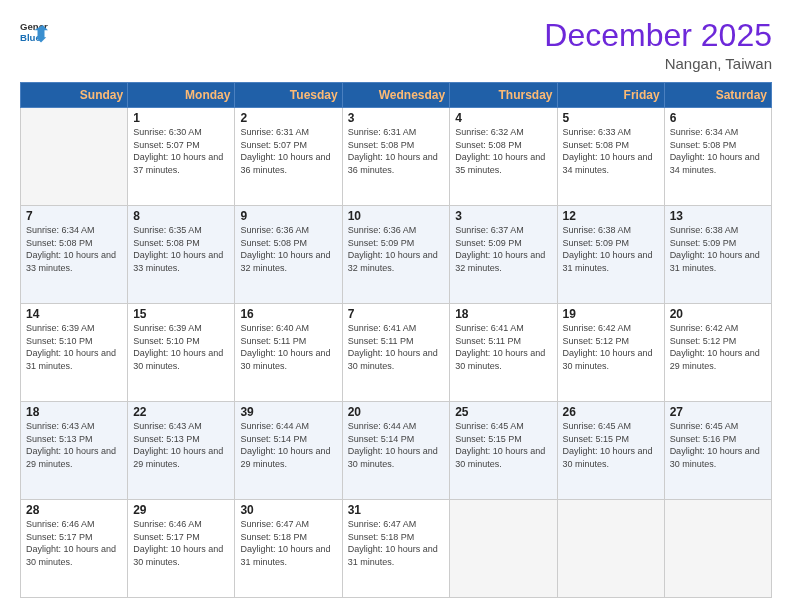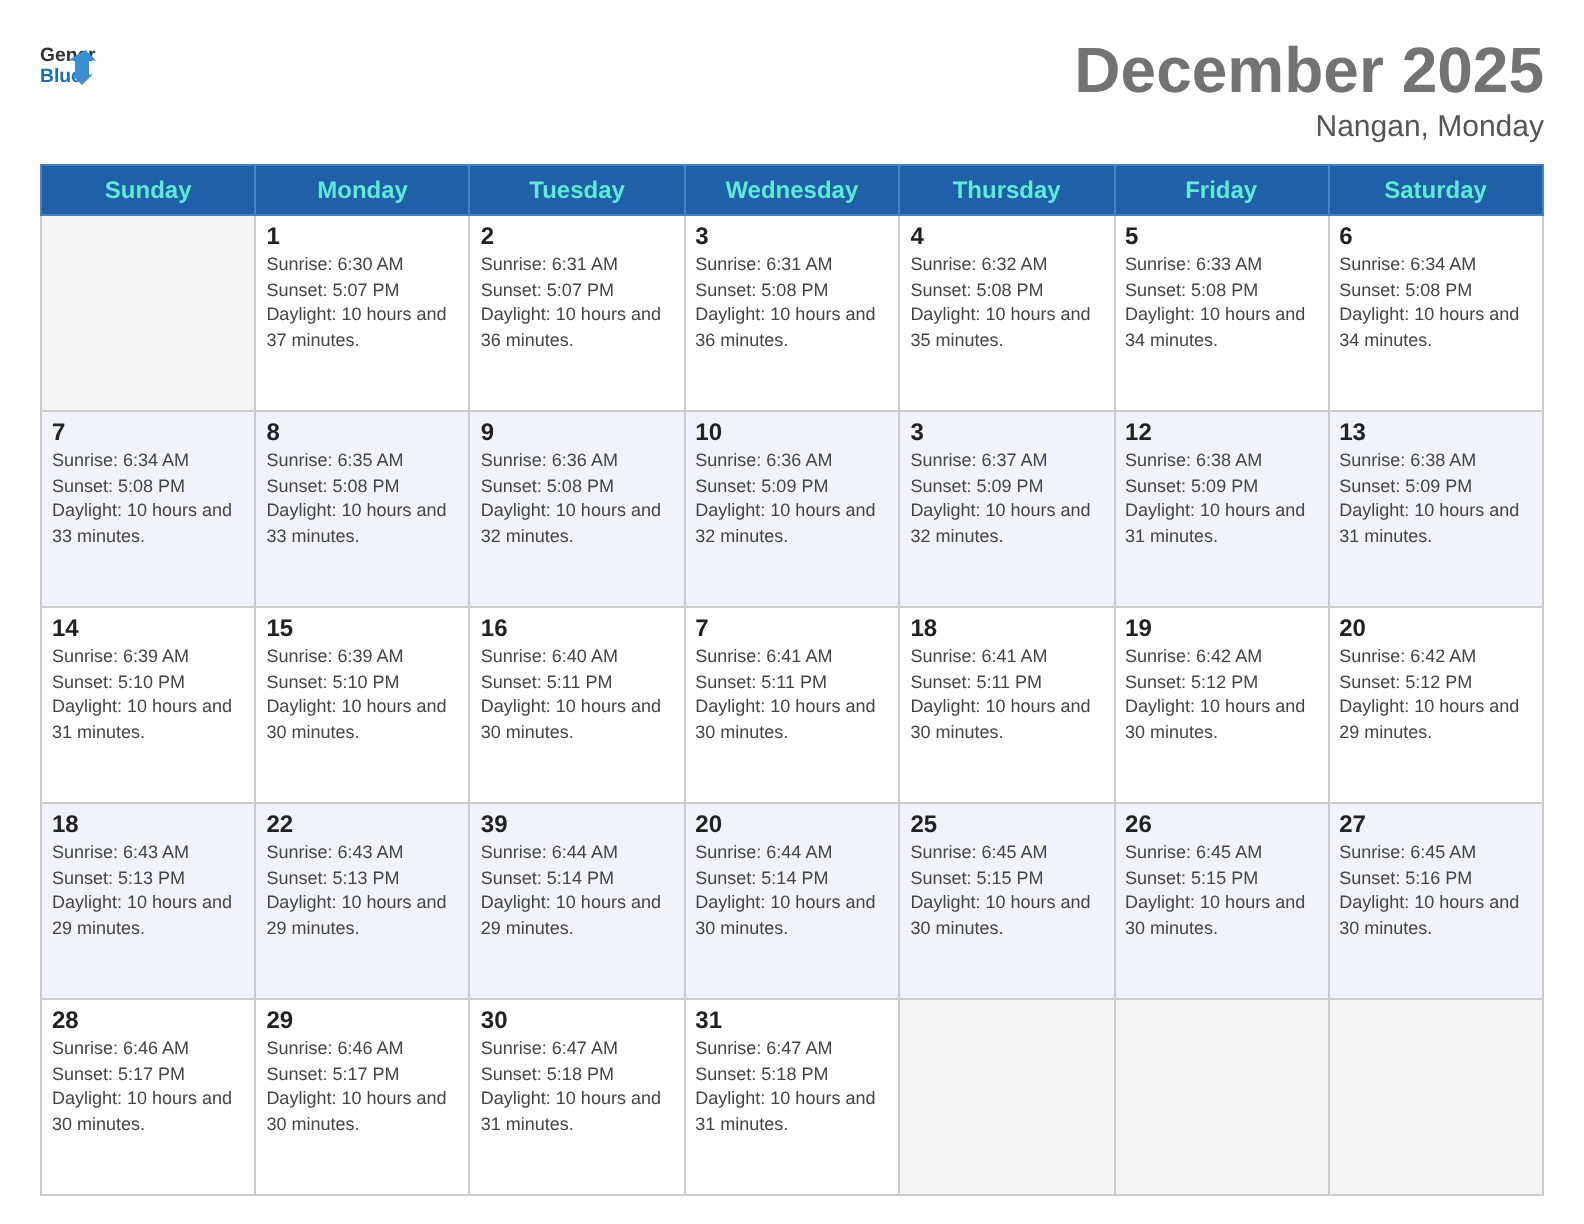--- a/index.html
+++ b/index.html
@@ -30,42 +30,42 @@
     }
     .logo-icon {
       width: 28px;
       height: 28px;
     }
     .title-block {
       text-align: right;
     }
     .month-title {
       font-size: 32px;
-      font-weight: bold;
-      color: #737373;
+      font-weight: normal;
+      color: #6d28d9;
       line-height: 1.1;
     }
     .location {
       font-size: 15px;
       color: #555;
       margin-top: 2px;
     }
     .calendar {
       border: 1px solid #ccc;
       border-collapse: collapse;
       width: 100%;
       flex: 1;
     }
     .calendar th {
       background-color: #2060a8;
-      color: #5eead4;
+      color: #fdba74;
       font-size: 12px;
       font-weight: bold;
       padding: 5px 4px;
-      text-align: center;
+      text-align: right;
       border: 1px solid #4a80c0;
     }
     .calendar td {
       vertical-align: top;
       padding: 3px 5px;
       border: 1px solid #ccc;
       font-size: 9.5px;
       color: #333;
       width: 108px;
       background: #fff;
@@ -96,21 +96,21 @@
   <div class="header">
     <div class="logo">
       <svg class="logo-icon" viewBox="0 0 32 32" xmlns="http://www.w3.org/2000/svg">
         <text x="0" y="14" font-size="11" font-weight="bold" fill="#333" font-family="Arial">General</text>
         <text x="0" y="26" font-size="11" font-weight="bold" fill="#1a6fb5" font-family="Arial">Blue</text>
         <polygon points="26,8 32,14 28,14 28,22 30,22 24,28 18,22 20,22 20,14 16,14" fill="#3a8fd0"></polygon>
       </svg>
     </div>
     <div class="title-block">
       <div class="month-title">December 2025</div>
-      <div class="location">Nangan, Monday</div>
+      <div class="location">Nangan, Taiwan</div>
     </div>
   </div>
 
   <table class="calendar">
     <thead>
       <tr>
         <th>Sunday</th>
         <th>Monday</th>
         <th>Tuesday</th>
         <th>Wednesday</th>

